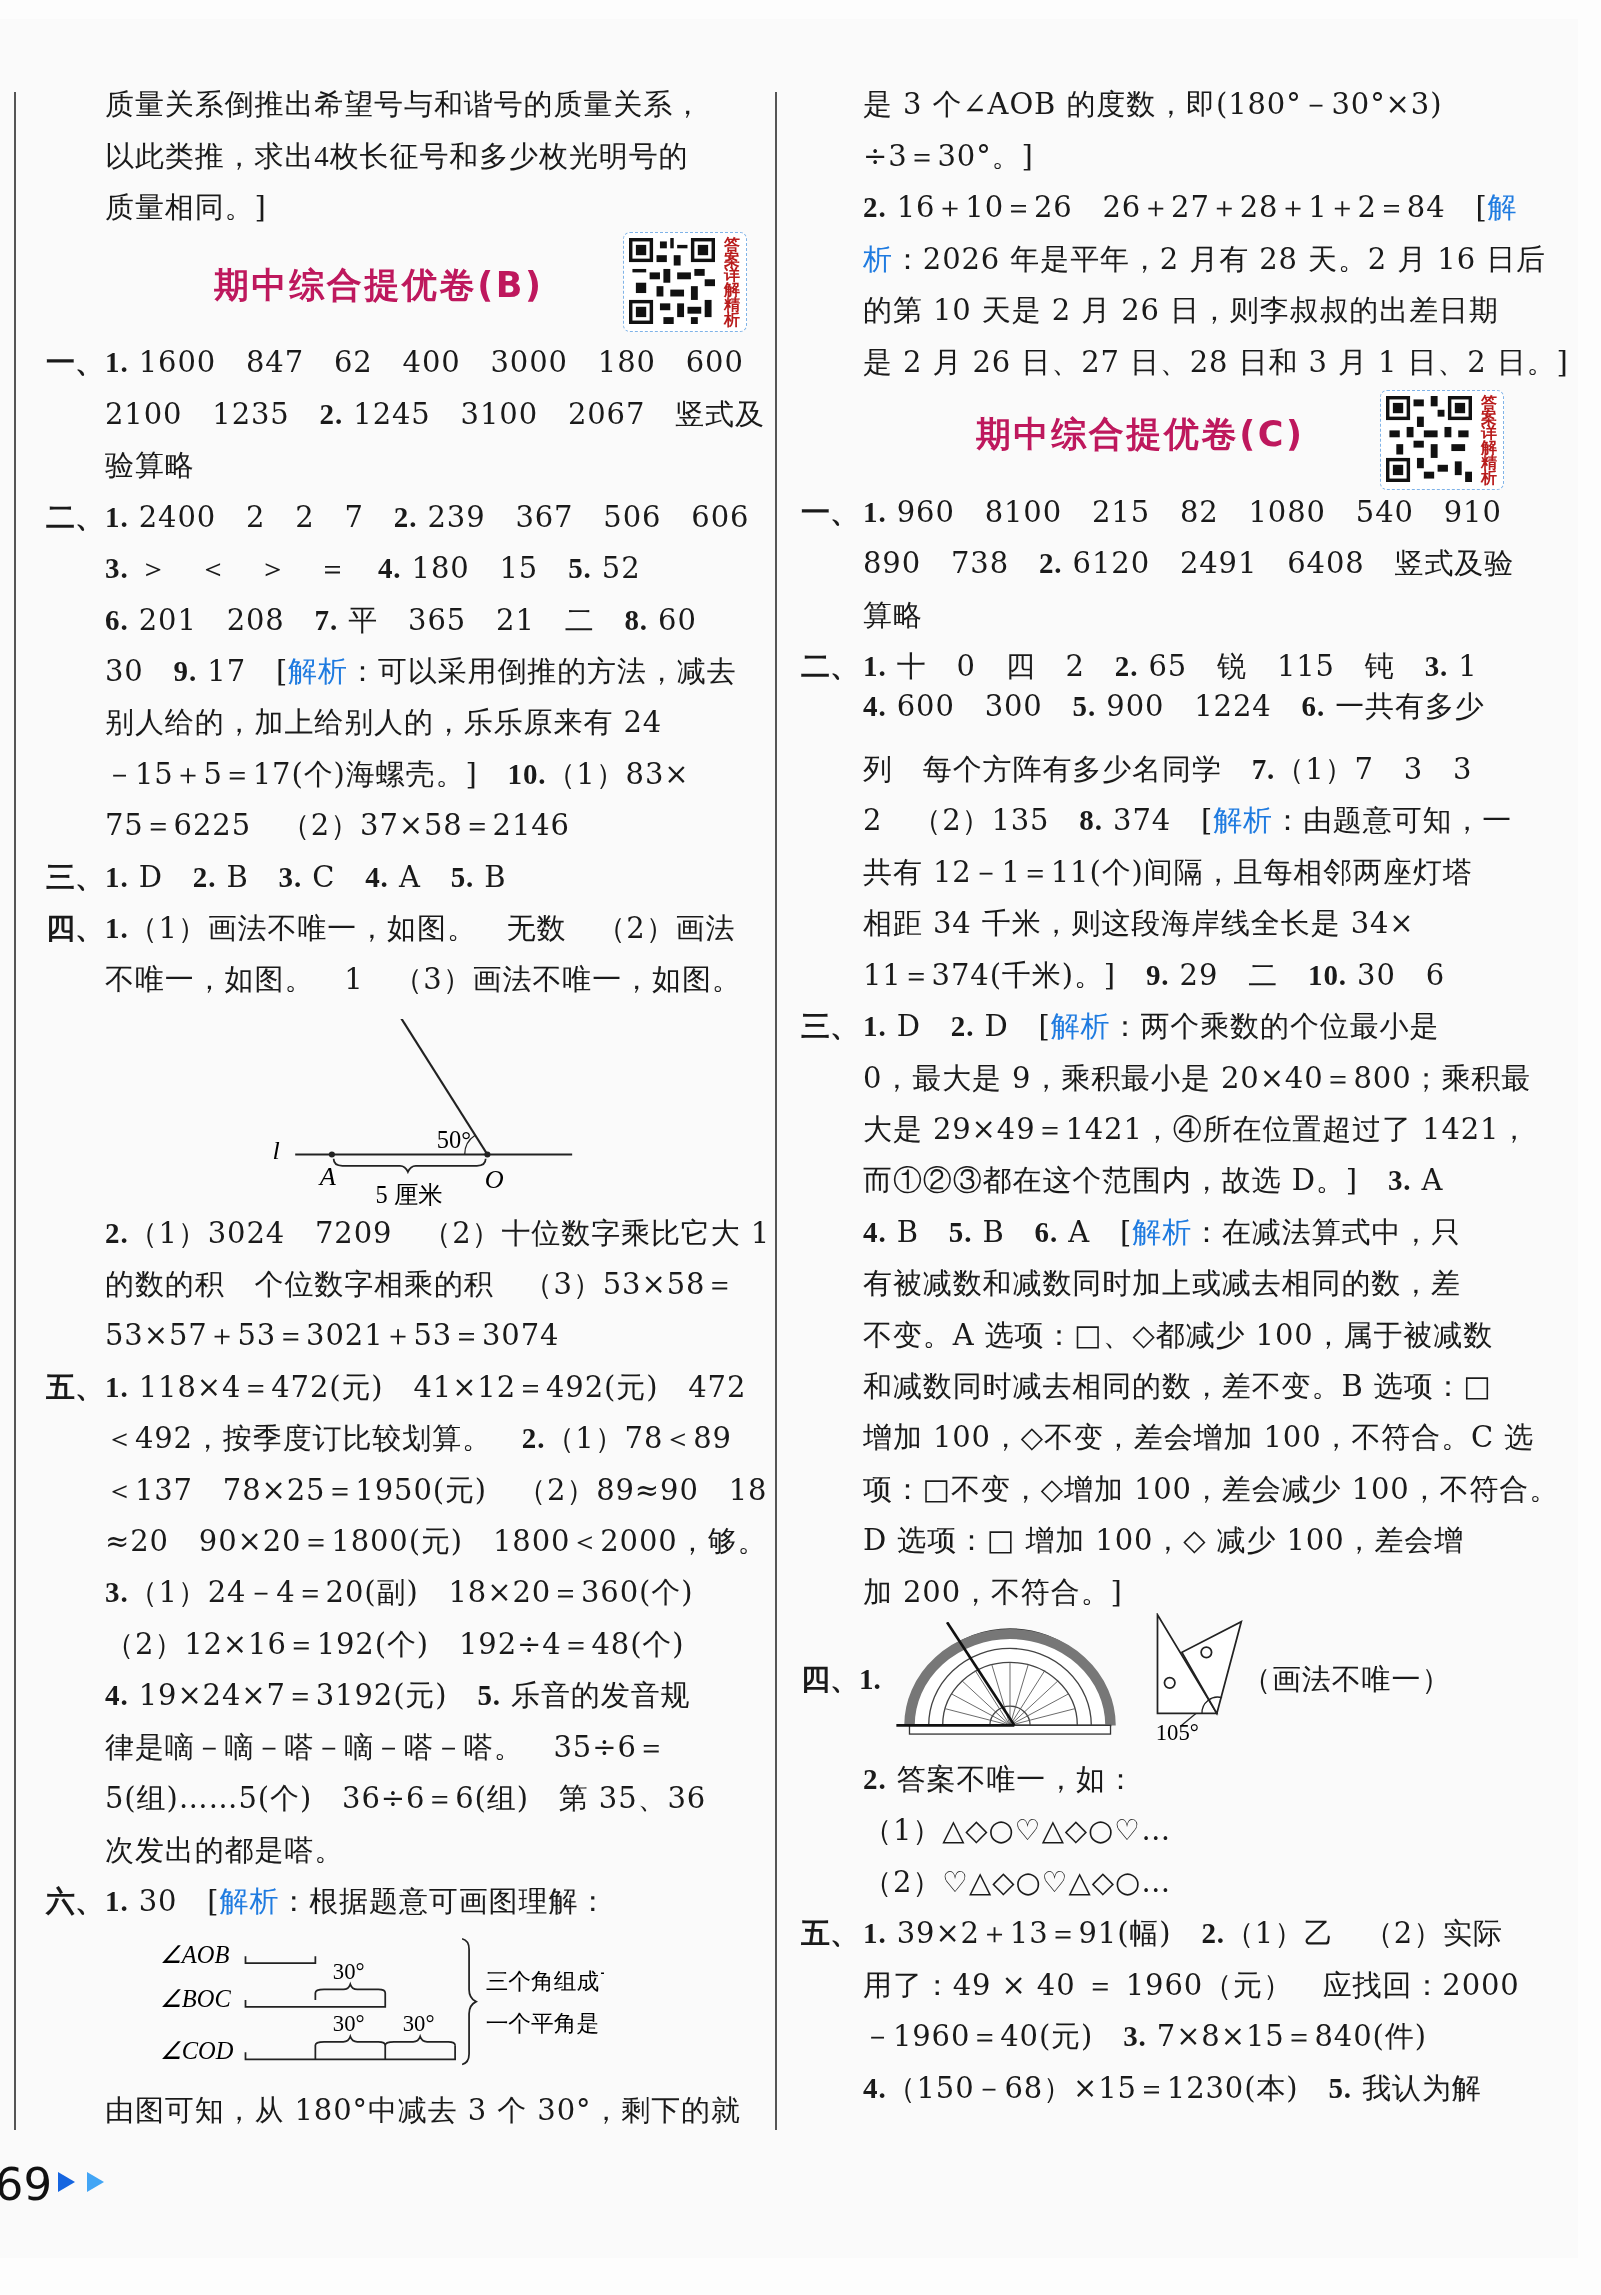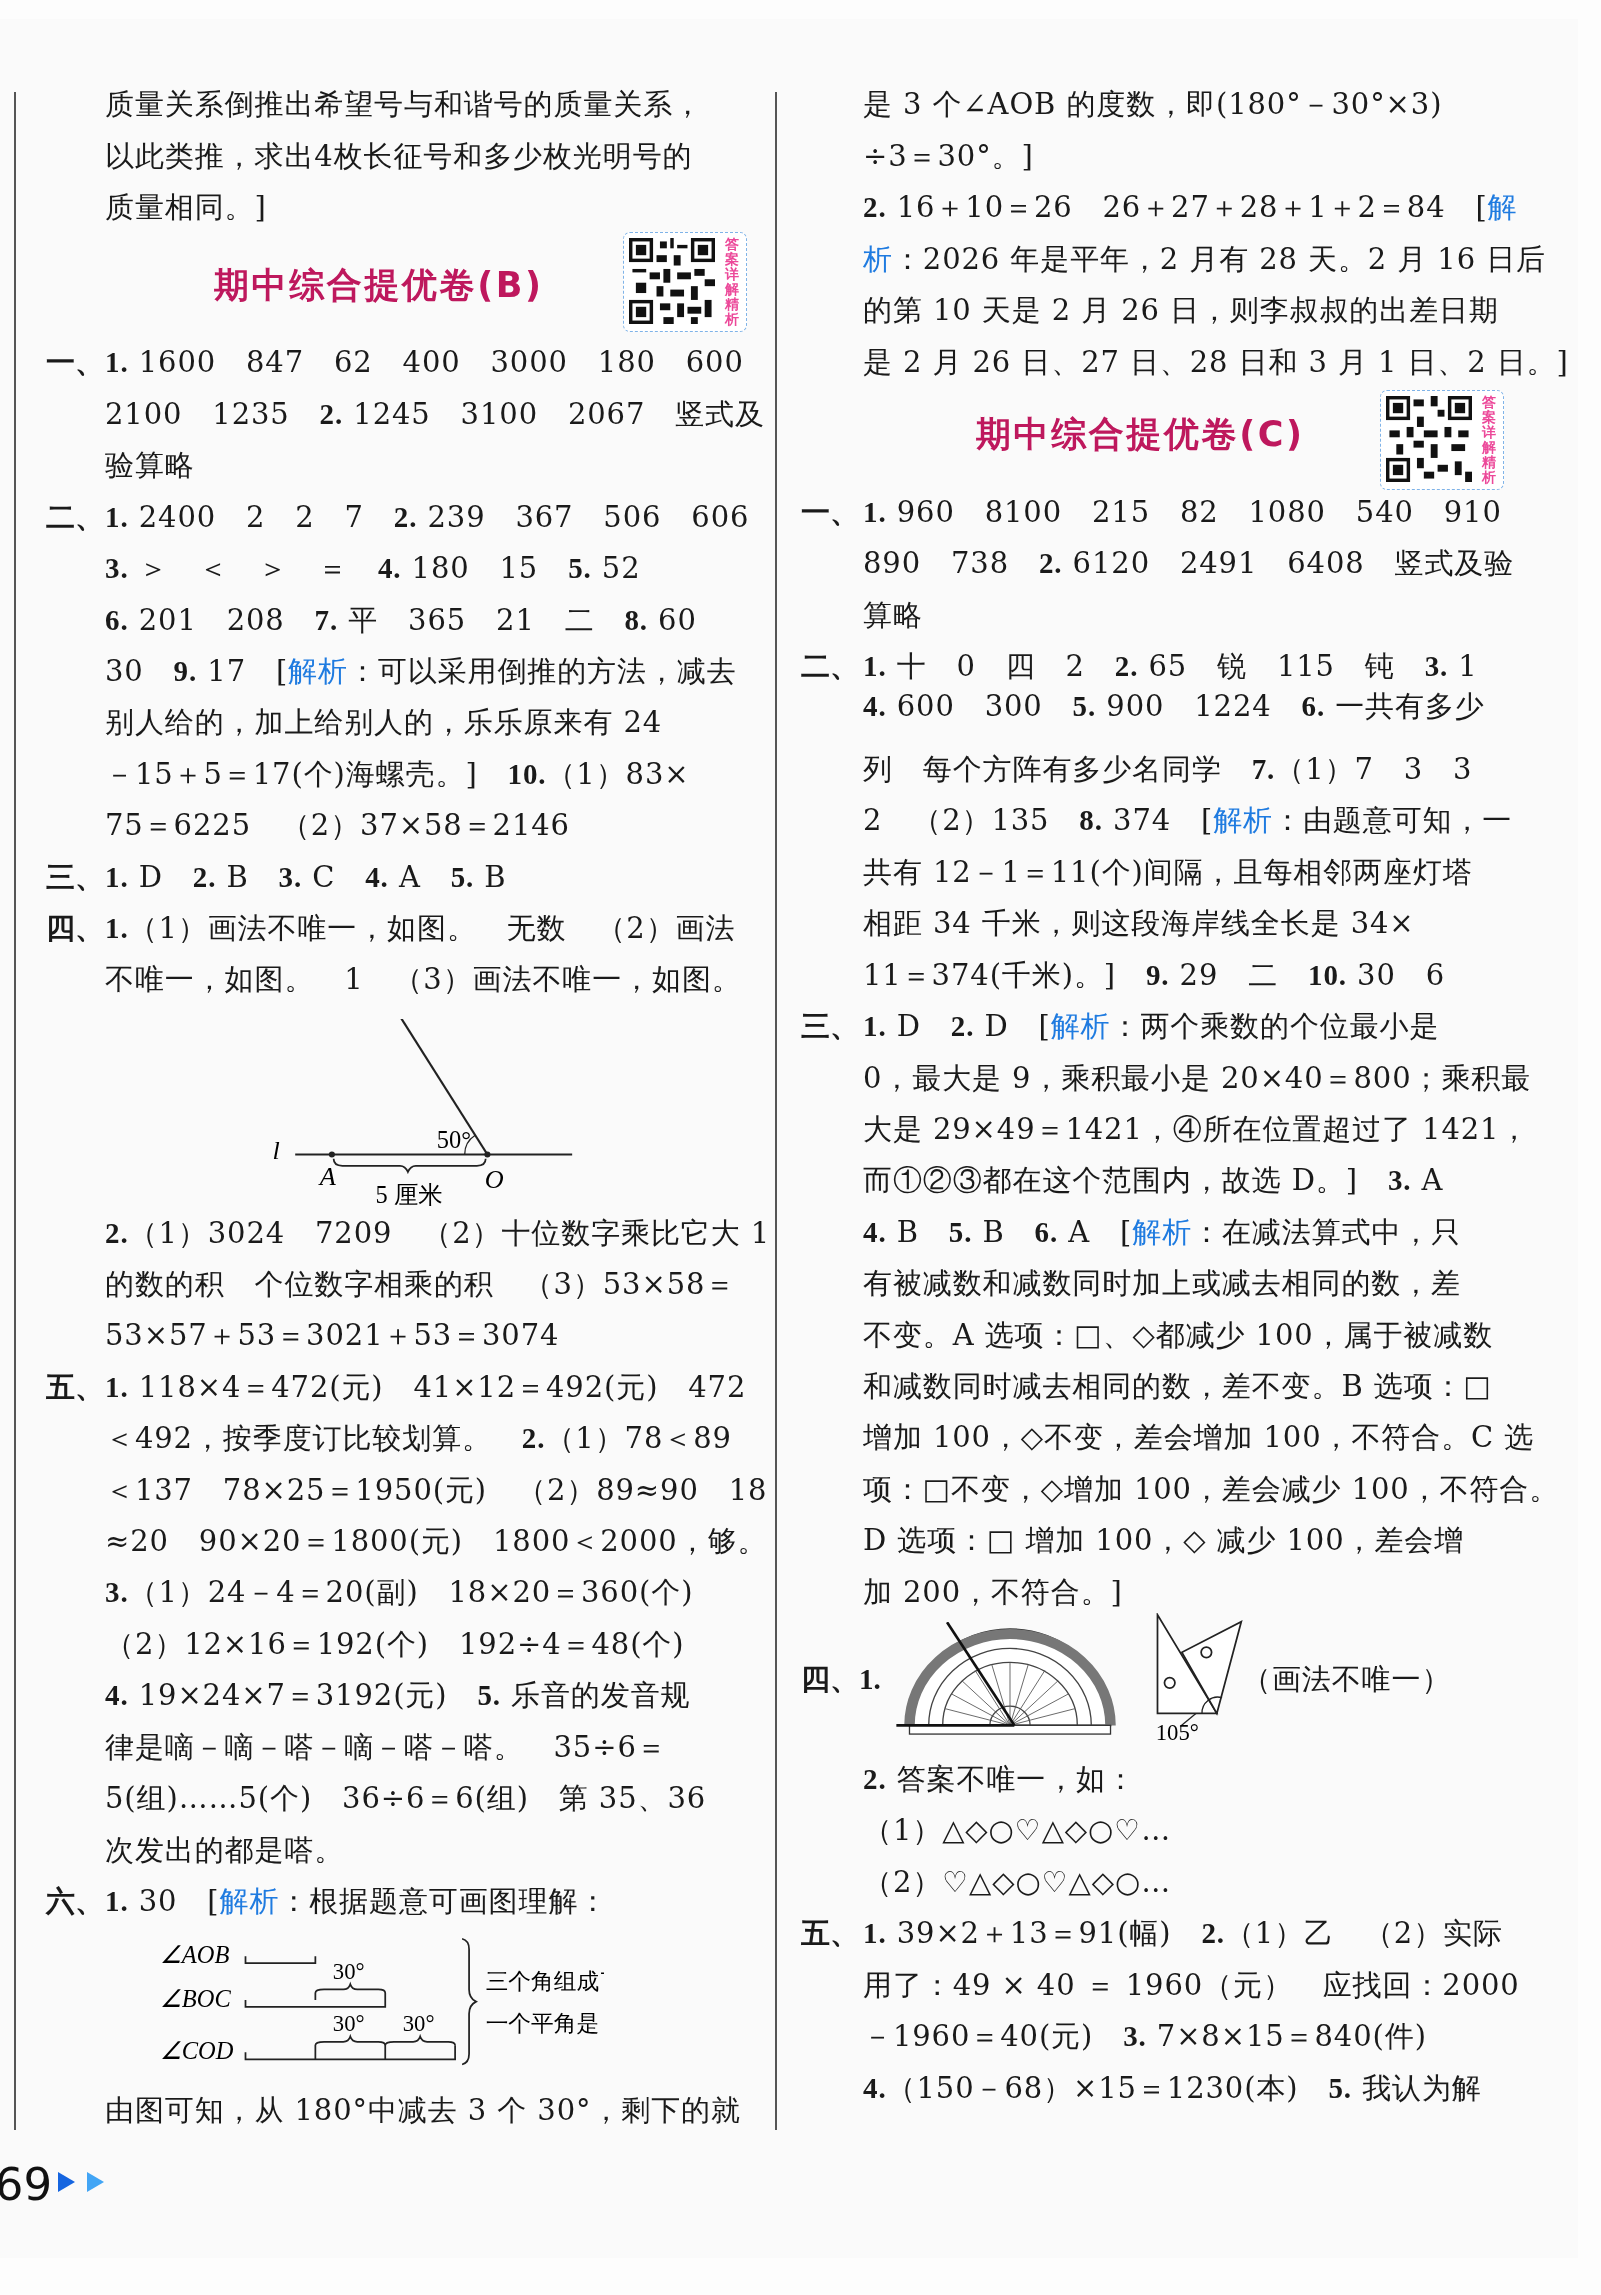--- a/index.html
+++ b/index.html
@@ -8,35 +8,35 @@
   .page{position:absolute;left:0;top:19px;width:1578px;height:2239px;background:#fafafa;}
   .vline{position:absolute;width:1.7px;background:#555;}
   .col{position:absolute;}
   .line{position:absolute;left:0;white-space:nowrap;font-size:29px;line-height:35px;height:35px;letter-spacing:0.9px;}
   .line .n{font-family:"Liberation Serif",serif;font-weight:bold;}
   .line .blue{color:#1f7be0;font-family:"DejaVu Sans",sans-serif;}
   .sec{position:absolute;font-size:29px;line-height:35px;font-weight:bold;white-space:nowrap;}
   .title{position:absolute;font-family:"DejaVu Sans",sans-serif;font-weight:bold;font-size:35px;color:#be185d;letter-spacing:2.6px;white-space:nowrap;}
   .qr{position:absolute;width:122px;height:98px;border:1.7px dashed #7fb3e8;border-radius:7px;background:#fff;}
   .qr .code{position:absolute;left:5.2px;top:5.2px;width:86px;height:86px;}
-  .qr .vtext{position:absolute;right:3.5px;top:3.5px;width:21px;font-family:"DejaVu Sans",sans-serif;font-size:14px;line-height:15px;font-weight:bold;color:#ec4899;text-align:center;word-break:break-all;}
+  .qr .vtext{position:absolute;right:3.5px;top:3.5px;width:21px;font-family:"DejaVu Sans",sans-serif;font-size:16px;line-height:15px;font-weight:bold;color:#b91c1c;text-align:center;word-break:break-all;}
   .footer-num{position:absolute;left:-5.2px;top:2158px;font-family:"DejaVu Sans",sans-serif;font-size:45px;color:#111;}
   .arrow{position:absolute;top:2172px;width:0;height:0;border-top:10.5px solid transparent;border-bottom:10.5px solid transparent;}
   svg text{font-family:"Liberation Serif",serif;}
 </style>
 </head>
 <body>
 
 <div class="page"></div>
 <div class="vline" style="left:14px;top:92px;height:2038px;"></div>
 <div class="vline" style="left:775px;top:92px;height:2038px;"></div>
 
 <div id="left" class="col" style="left:0;top:0;width:770px;height:2134px;">
     <div class="line" style="left: 105px; top: 87px;"><span>质量关系倒推出希望号与和谐号的质量关系，</span></div>
-    <div class="line" style="left: 105px; top: 139px;"><span>以此类推，求出4枚长征号和多少枚光明号的</span></div>
+    <div class="line" style="left: 105px; top: 139px; font-family: Liberation Serif, serif;"><span>以此类推，求出4枚长征号和多少枚光明号的</span></div>
     <div class="line" style="left: 105px; top: 190px;"><span>质量相同。]</span></div>
     <div class="sec" style="left: 46px; top: 345px;">一、</div>
     <div class="line" style="left: 105px; top: 345px;"><span class="n">1.</span><span> 1600　847　62　400　3000　180　600</span></div>
     <div class="line" style="left: 105px; top: 397px;"><span>2100　1235　</span><span class="n">2.</span><span> 1245　3100　2067　竖式及</span></div>
     <div class="line" style="left: 105px; top: 448px;"><span>验算略</span></div>
     <div class="sec" style="left: 46px; top: 500px;">二、</div>
     <div class="line" style="left: 105px; top: 500px;"><span class="n">1.</span><span> 2400　2　2　7　</span><span class="n">2.</span><span> 239　367　506　606</span></div>
     <div class="line" style="left: 105px; top: 551px;"><span class="n">3.</span><span> ＞　＜　＞　＝　</span><span class="n">4.</span><span> 180　15　</span><span class="n">5.</span><span> 52</span></div>
     <div class="line" style="left: 105px; top: 603px;"><span class="n">6.</span><span> 201　208　</span><span class="n">7.</span><span> 平　365　21　二　</span><span class="n">8.</span><span> 60</span></div>
     <div class="line" style="left: 105px; top: 654px;"><span>30　</span><span class="n">9.</span><span> 17　[</span><span class="blue">解析</span><span>：可以采用倒推的方法，减去</span></div>

